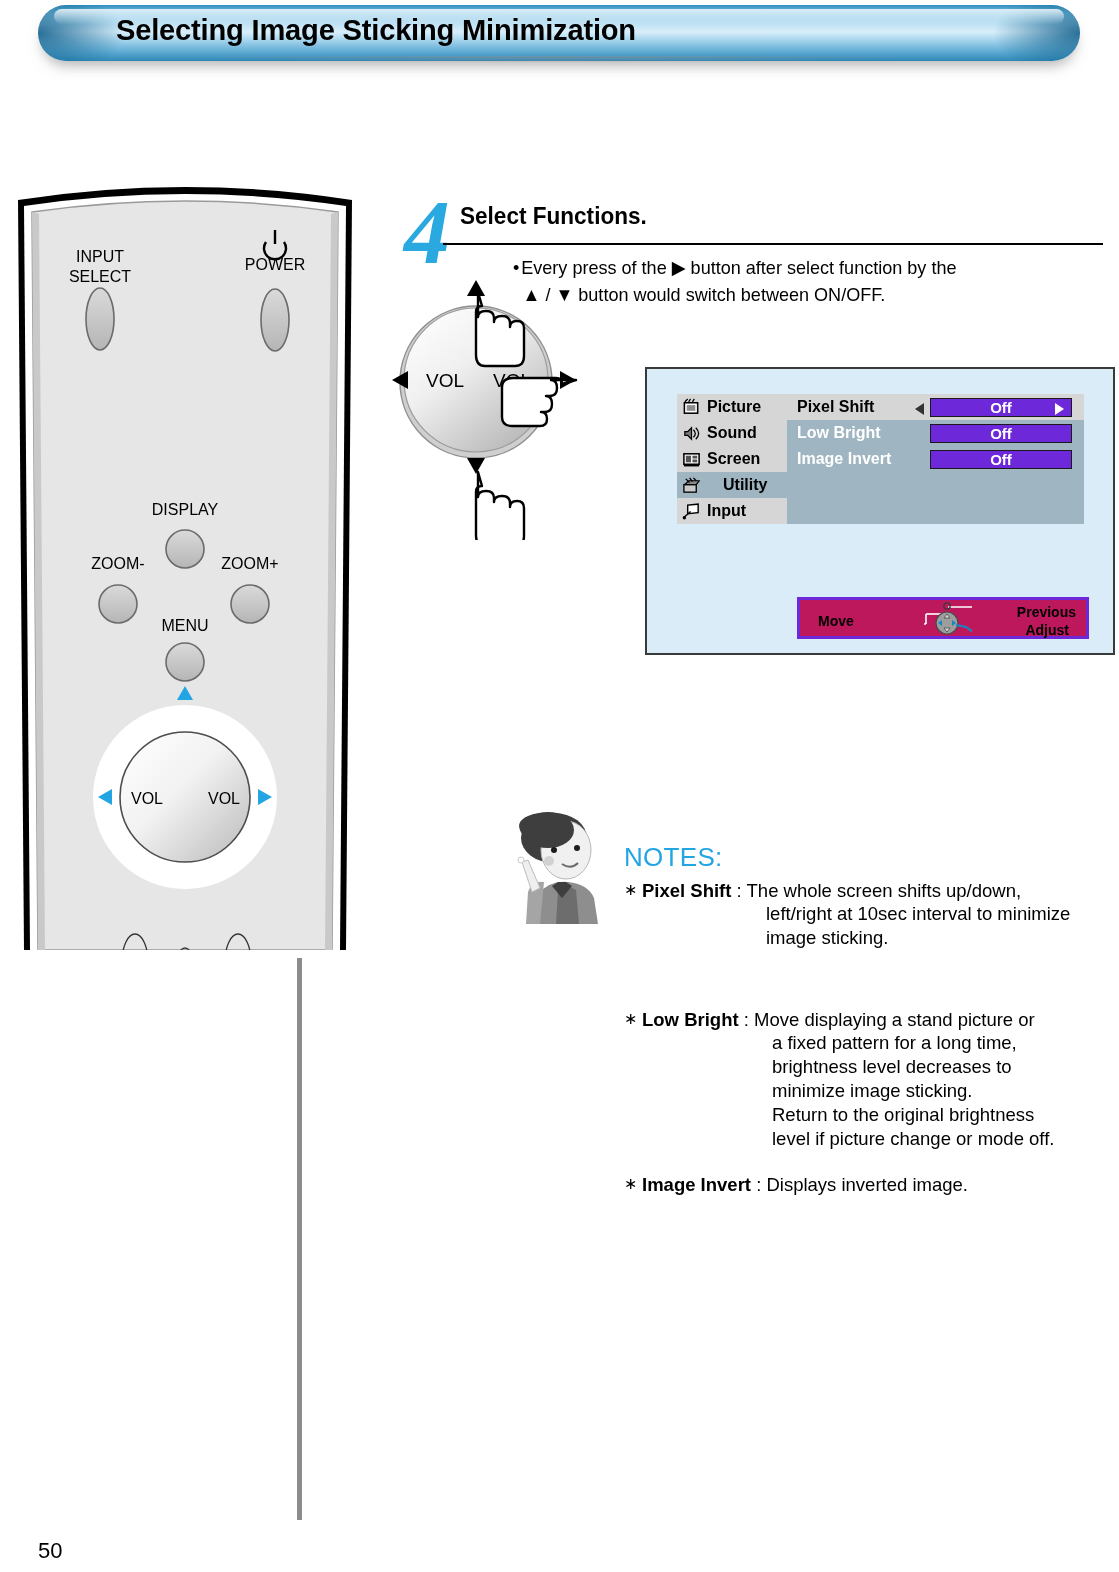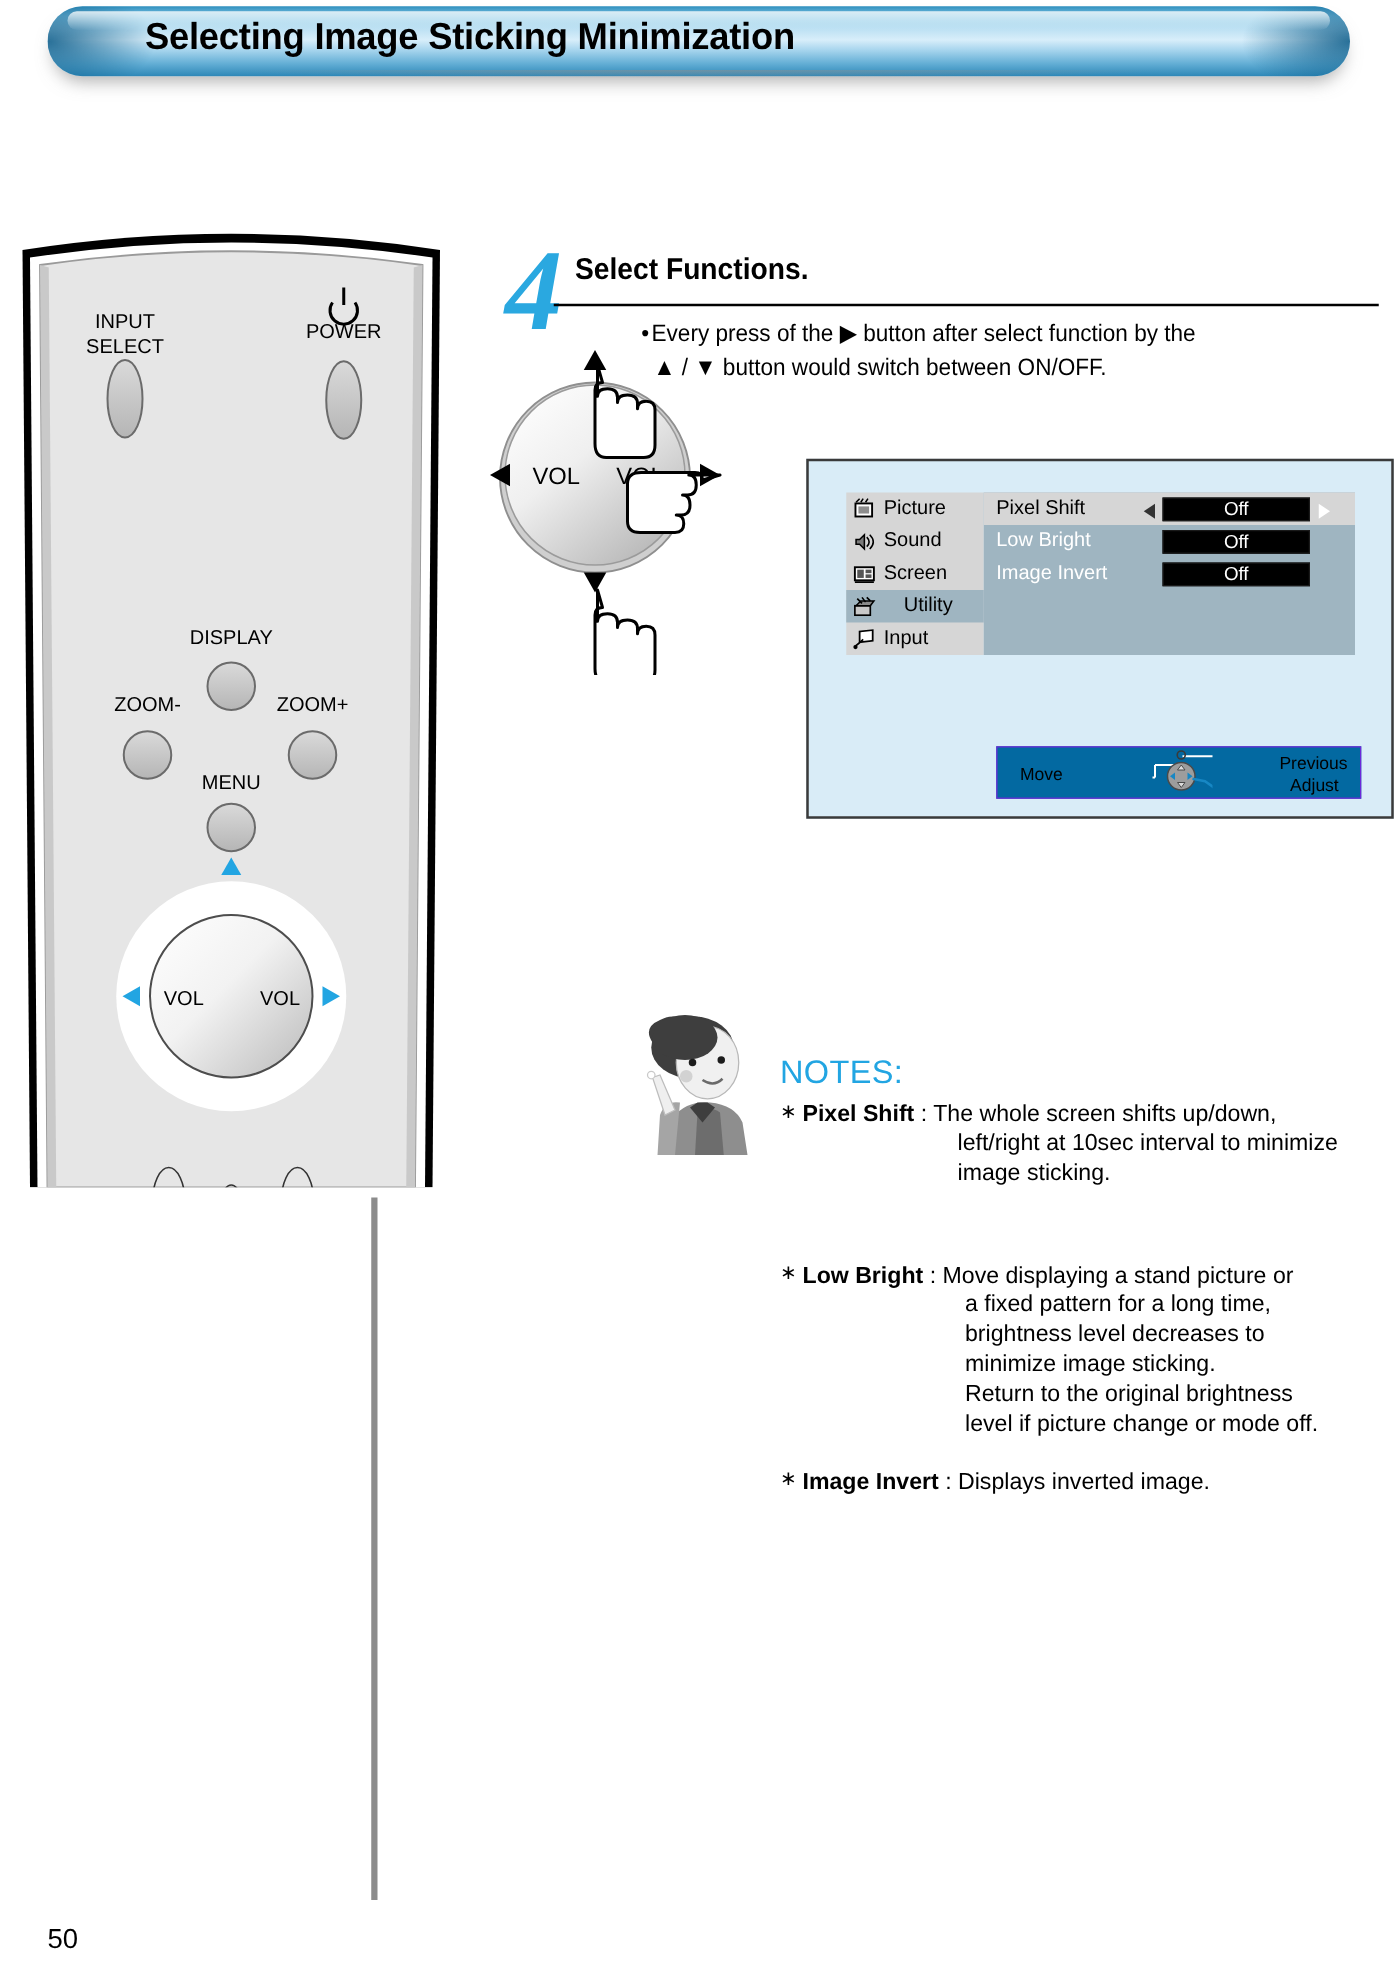--- a/index.html
+++ b/index.html
@@ -162,20 +162,21 @@
   
   #osd {
     position: absolute;
     left: 645px;
     top: 367px;
     width: 470px;
     height: 288px;
     background: #d9ecf7;
     border: 2px solid #3a3a3a;
     box-sizing: border-box;
+    font-weight: bold;
   }
   #osd-menu-col {
     position: absolute;
     left: 30px;
     top: 25px;
     width: 110px;
     background: #d6d6d6;
   }
   .osd-menu-item {
     height: 26px;
@@ -210,23 +211,23 @@
   .osd-row-label {
     position: absolute;
     left: 10px;
     font-size: 16px;
     color: #ffffff;
   }
   .osd-row.active .osd-row-label { color: #000000; }
   .osd-value-box {
     position: absolute;
     left: 143px;
-    width: 118px;
+    width: 142px;
     height: 19px;
-    background: #000000;
+    background: #6d28d9;
     border: 1px solid #1a1a1a;
     box-sizing: border-box;
     display: flex;
     align-items: center;
     justify-content: center;
     font-size: 15px;
     color: #ffffff;
   }
   .osd-arrow-left, .osd-arrow-right {
     position: absolute;
@@ -245,22 +246,22 @@
     border-bottom: 6px solid transparent;
     border-left: 9px solid #ffffff;
   }
 
   #osd-navbar {
     position: absolute;
     left: 150px;
     top: 228px;
     width: 292px;
     height: 42px;
-    background: #0369a1;
-    border: 1px solid #6d28d9;
+    background: #be185d;
+    border: 3px solid #6d28d9;
     box-sizing: border-box;
   }
   #nav-move {
     position: absolute;
     left: 18px; top: 13px;
     font-size: 14px;
     color: #000;
   }
   #nav-previous {
     position: absolute;

